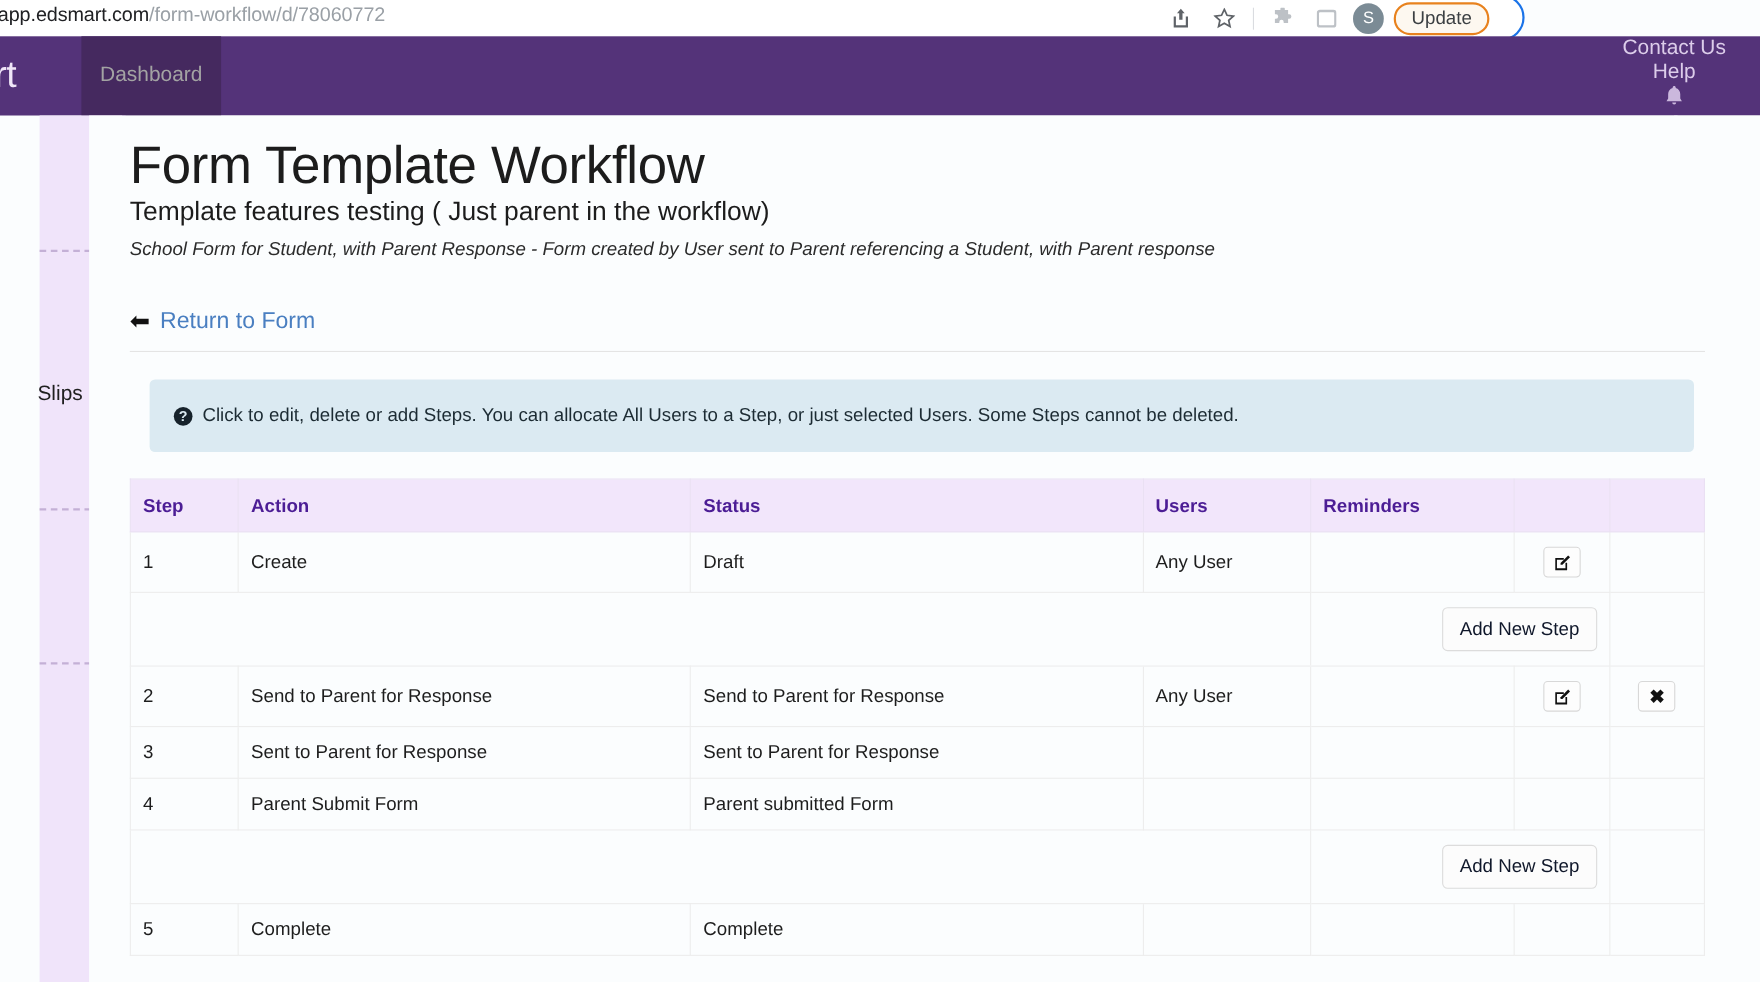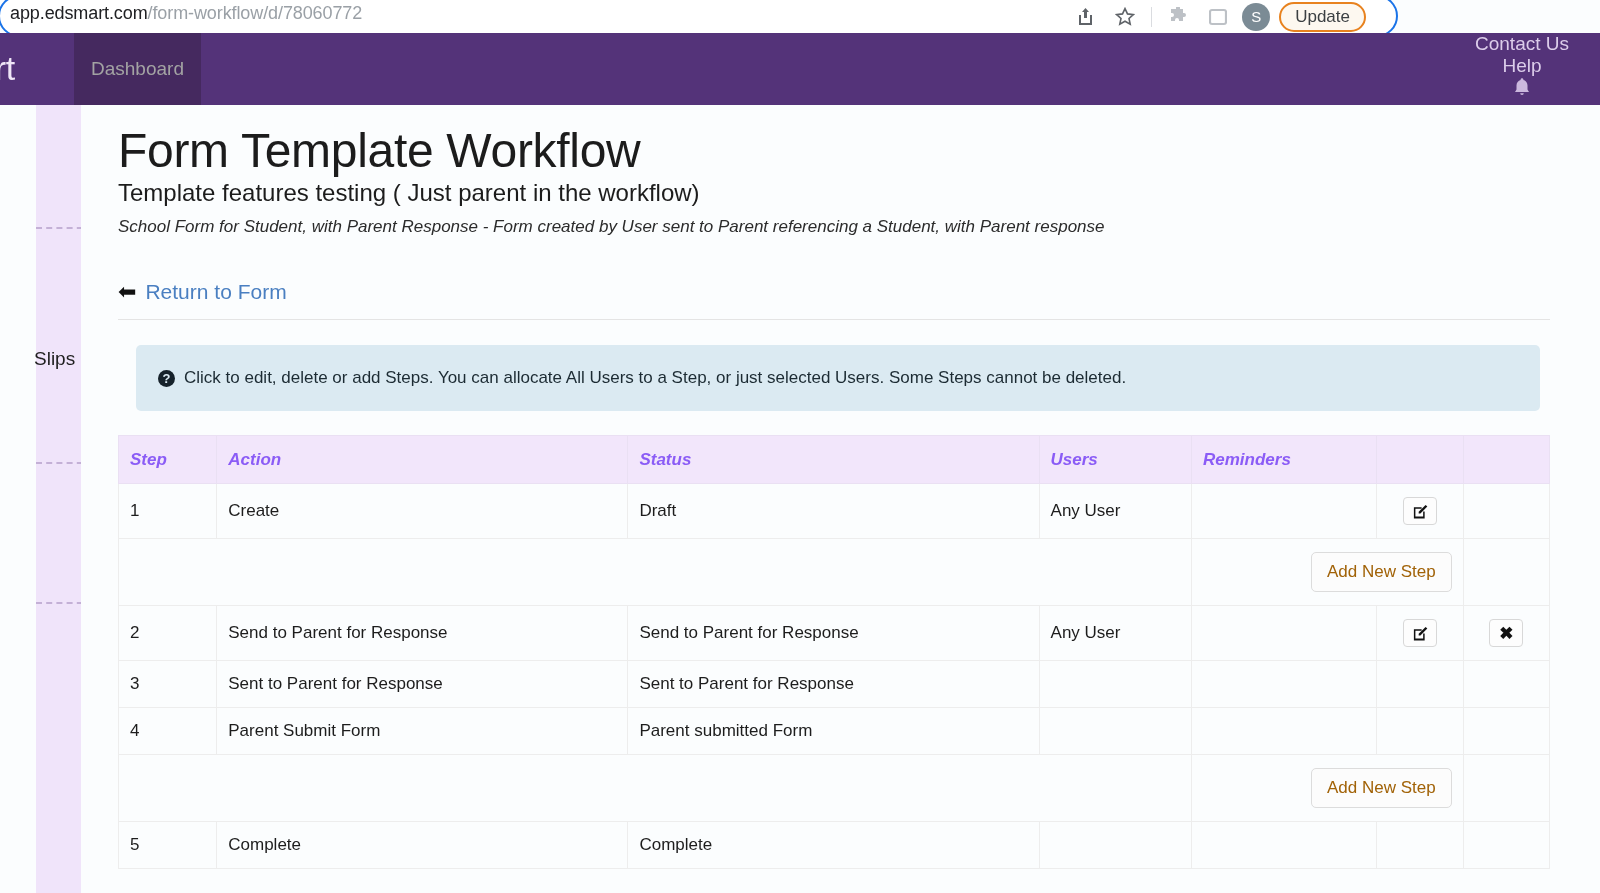--- a/index.html
+++ b/index.html
@@ -6,21 +6,21 @@
   html, body {
     margin: 0; padding: 0;
     width: 1600px; height: 893px;
     overflow: hidden;
     font-family: "Liberation Sans", sans-serif;
     background: #fbfdfe;
   }
 
   
   .browser-bar {
-    position: absolute; left: 12px; top: 0; width: 1332px; height: 33px;
+    position: absolute; left: 0; top: 0; width: 1332px; height: 33px;
     background: #fdba74;
     display: flex; align-items: center;
   }
   .omnibox {
     position: absolute; left: -14px; top: -5px; width: 1400px; height: 42px;
     background: #ffffff;
     border: 2px solid #1a73e8;
     border-radius: 21px;
     display: flex; align-items: center;
   }
@@ -156,24 +156,23 @@
   }
   table.wf {
     width: 1432px; border-collapse: collapse;
     background: #fbfdfe;
     table-layout: fixed;
   }
   table.wf thead th {
     background: #f2e6fb;
     border: 1px solid #eae0f3;
     text-align: left;
-    font-size: 17px; font-weight: bold; color: #8b5cf6;
+    font-size: 17px; font-weight: bold; color: #4c1d95;
     padding: 13px 11px;
     height: 48px;
-    font-style: italic;
   }
   table.wf tbody td {
     border: 1px solid #ededed;
     font-size: 17px; color: #1d1d1d;
     padding: 13px 11px;
     height: 47px;
     vertical-align: middle;
     background: #fbfdfe;
   }
   td.c-step  { width: 98px; }
@@ -200,21 +199,21 @@
     display: inline-flex; align-items: center; justify-content: center;
     width: 34px; height: 28px;
     border: 1px solid #d8d8d8; border-radius: 4px;
     background: #fdfdfd;
   }
   .icon-btn svg { display: block; }
   .del-glyph { font-size: 17px; font-weight: bold; color: #111; line-height: 1; }
   .add-btn {
     display: inline-block;
     border: 1px solid #dcdcdc; border-radius: 5px;
-    background: #fcfcfc; color: #a16207;
+    background: #fcfcfc; color: #0f172a;
     font-size: 17px;
     padding: 9px 15px;
   }
 </style>
 </head>
 <body>
 
 <div class="browser-bar">
   <div class="omnibox">
     <div class="url-text">

